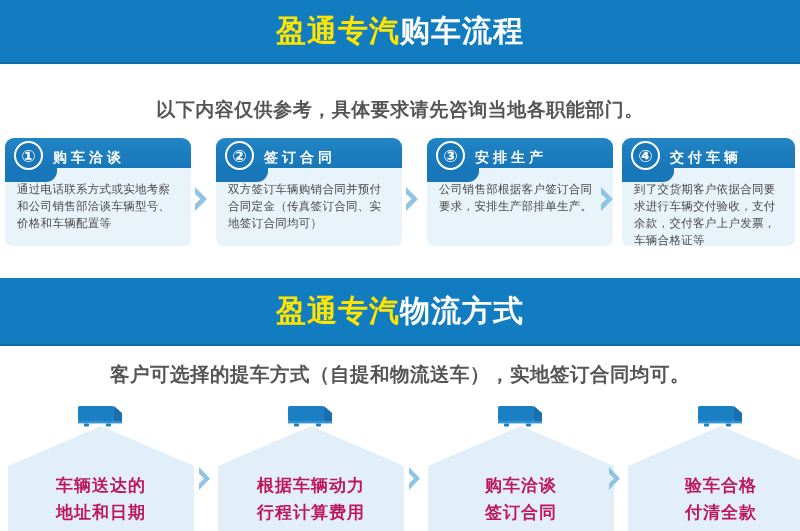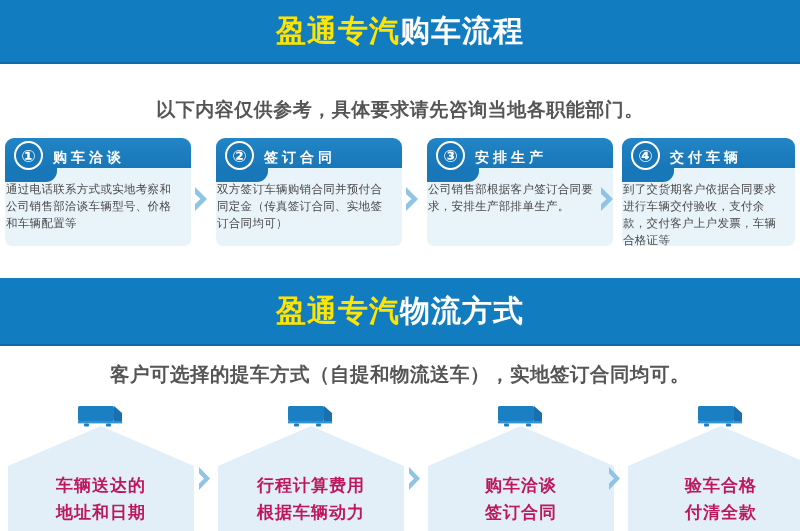--- a/index.html
+++ b/index.html
@@ -52,21 +52,21 @@
   }
   .step-head .htitle{
     position:absolute; left:48px; top:11px;
     color:#ffffff; font-size:14px; font-weight:bold;
     letter-spacing:4px; white-space:nowrap;
   }
   .step-body{
     height:78px; width:100%;
     background:#E9F3FA;
     border-radius:0 0 7px 7px;
-    padding:13px 11px 8px 1px;
+    padding:13px 11px 8px 12px;
   }
   .step-body p{
     color:#4A4A4A; font-size:11.5px; line-height:17px;
     letter-spacing:.3px;
   }
   .step-notch{
     position:absolute; left:0; top:30px; width:52px; height:14px;
     background:#1877B8; border-radius:0 0 11px 0; z-index:2;
   }
 
@@ -221,22 +221,22 @@
       <div class="truck">
         <svg viewBox="0 0 58 26">
           <rect x="6" y="2" width="36" height="15" rx="1.5" fill="#1B7FC4"></rect>
           <path d="M42 2 L50 9 L50 17 L42 17 Z" fill="#1A6FAE"></path>
           <rect x="6" y="17" width="44" height="2.4" fill="#2E93D4"></rect>
           <rect x="12" y="19.4" width="5" height="3.2" rx="1" fill="#1B7FC4"></rect>
           <rect x="34" y="19.4" width="5" height="3.2" rx="1" fill="#1B7FC4"></rect>
         </svg>
       </div>
       <div class="ltext">
+        <div>根据车辆动力</div>
         <div>行程计算费用</div>
-        <div>根据车辆动力</div>
       </div>
     </div>
 
     <div class="lchev" style="left:406px;">
       <svg viewBox="0 0 17 25">
           <path d="M3 1 L14 12.5 L3 24 L3 17.5 L8 12.5 L3 7.5 Z" fill="#8FC4E4"></path>
         </svg>
     </div>
 
     <div class="lcard" style="left:428px;">

